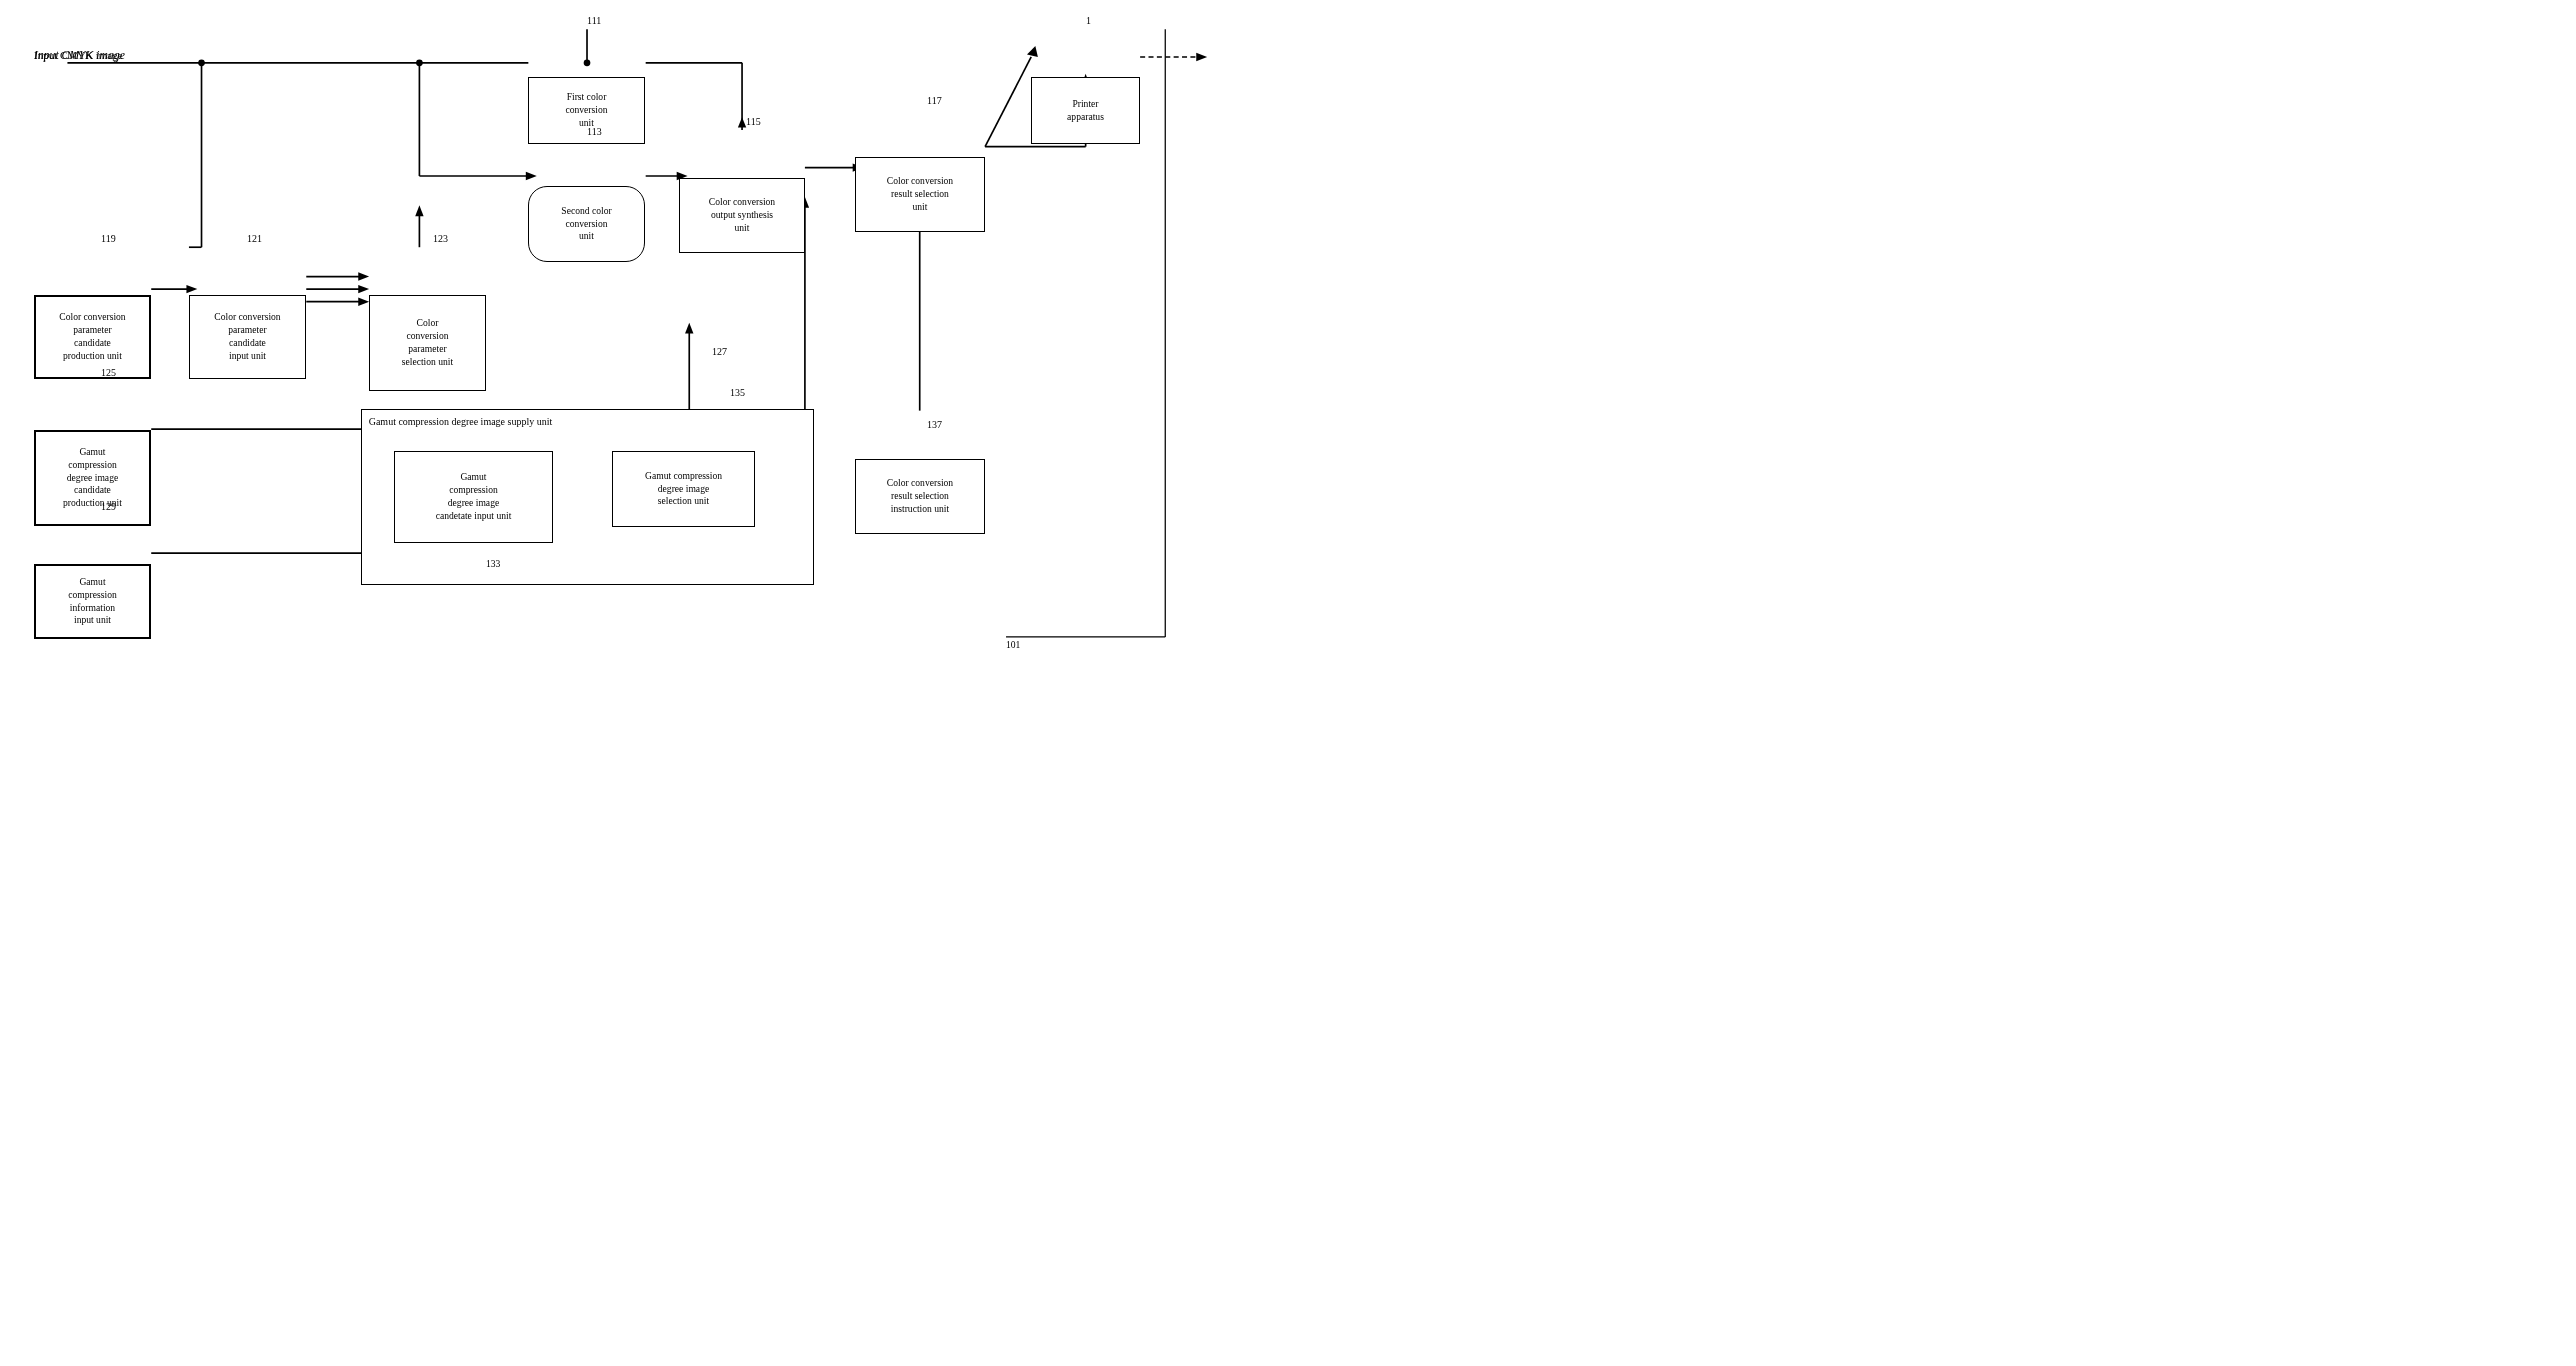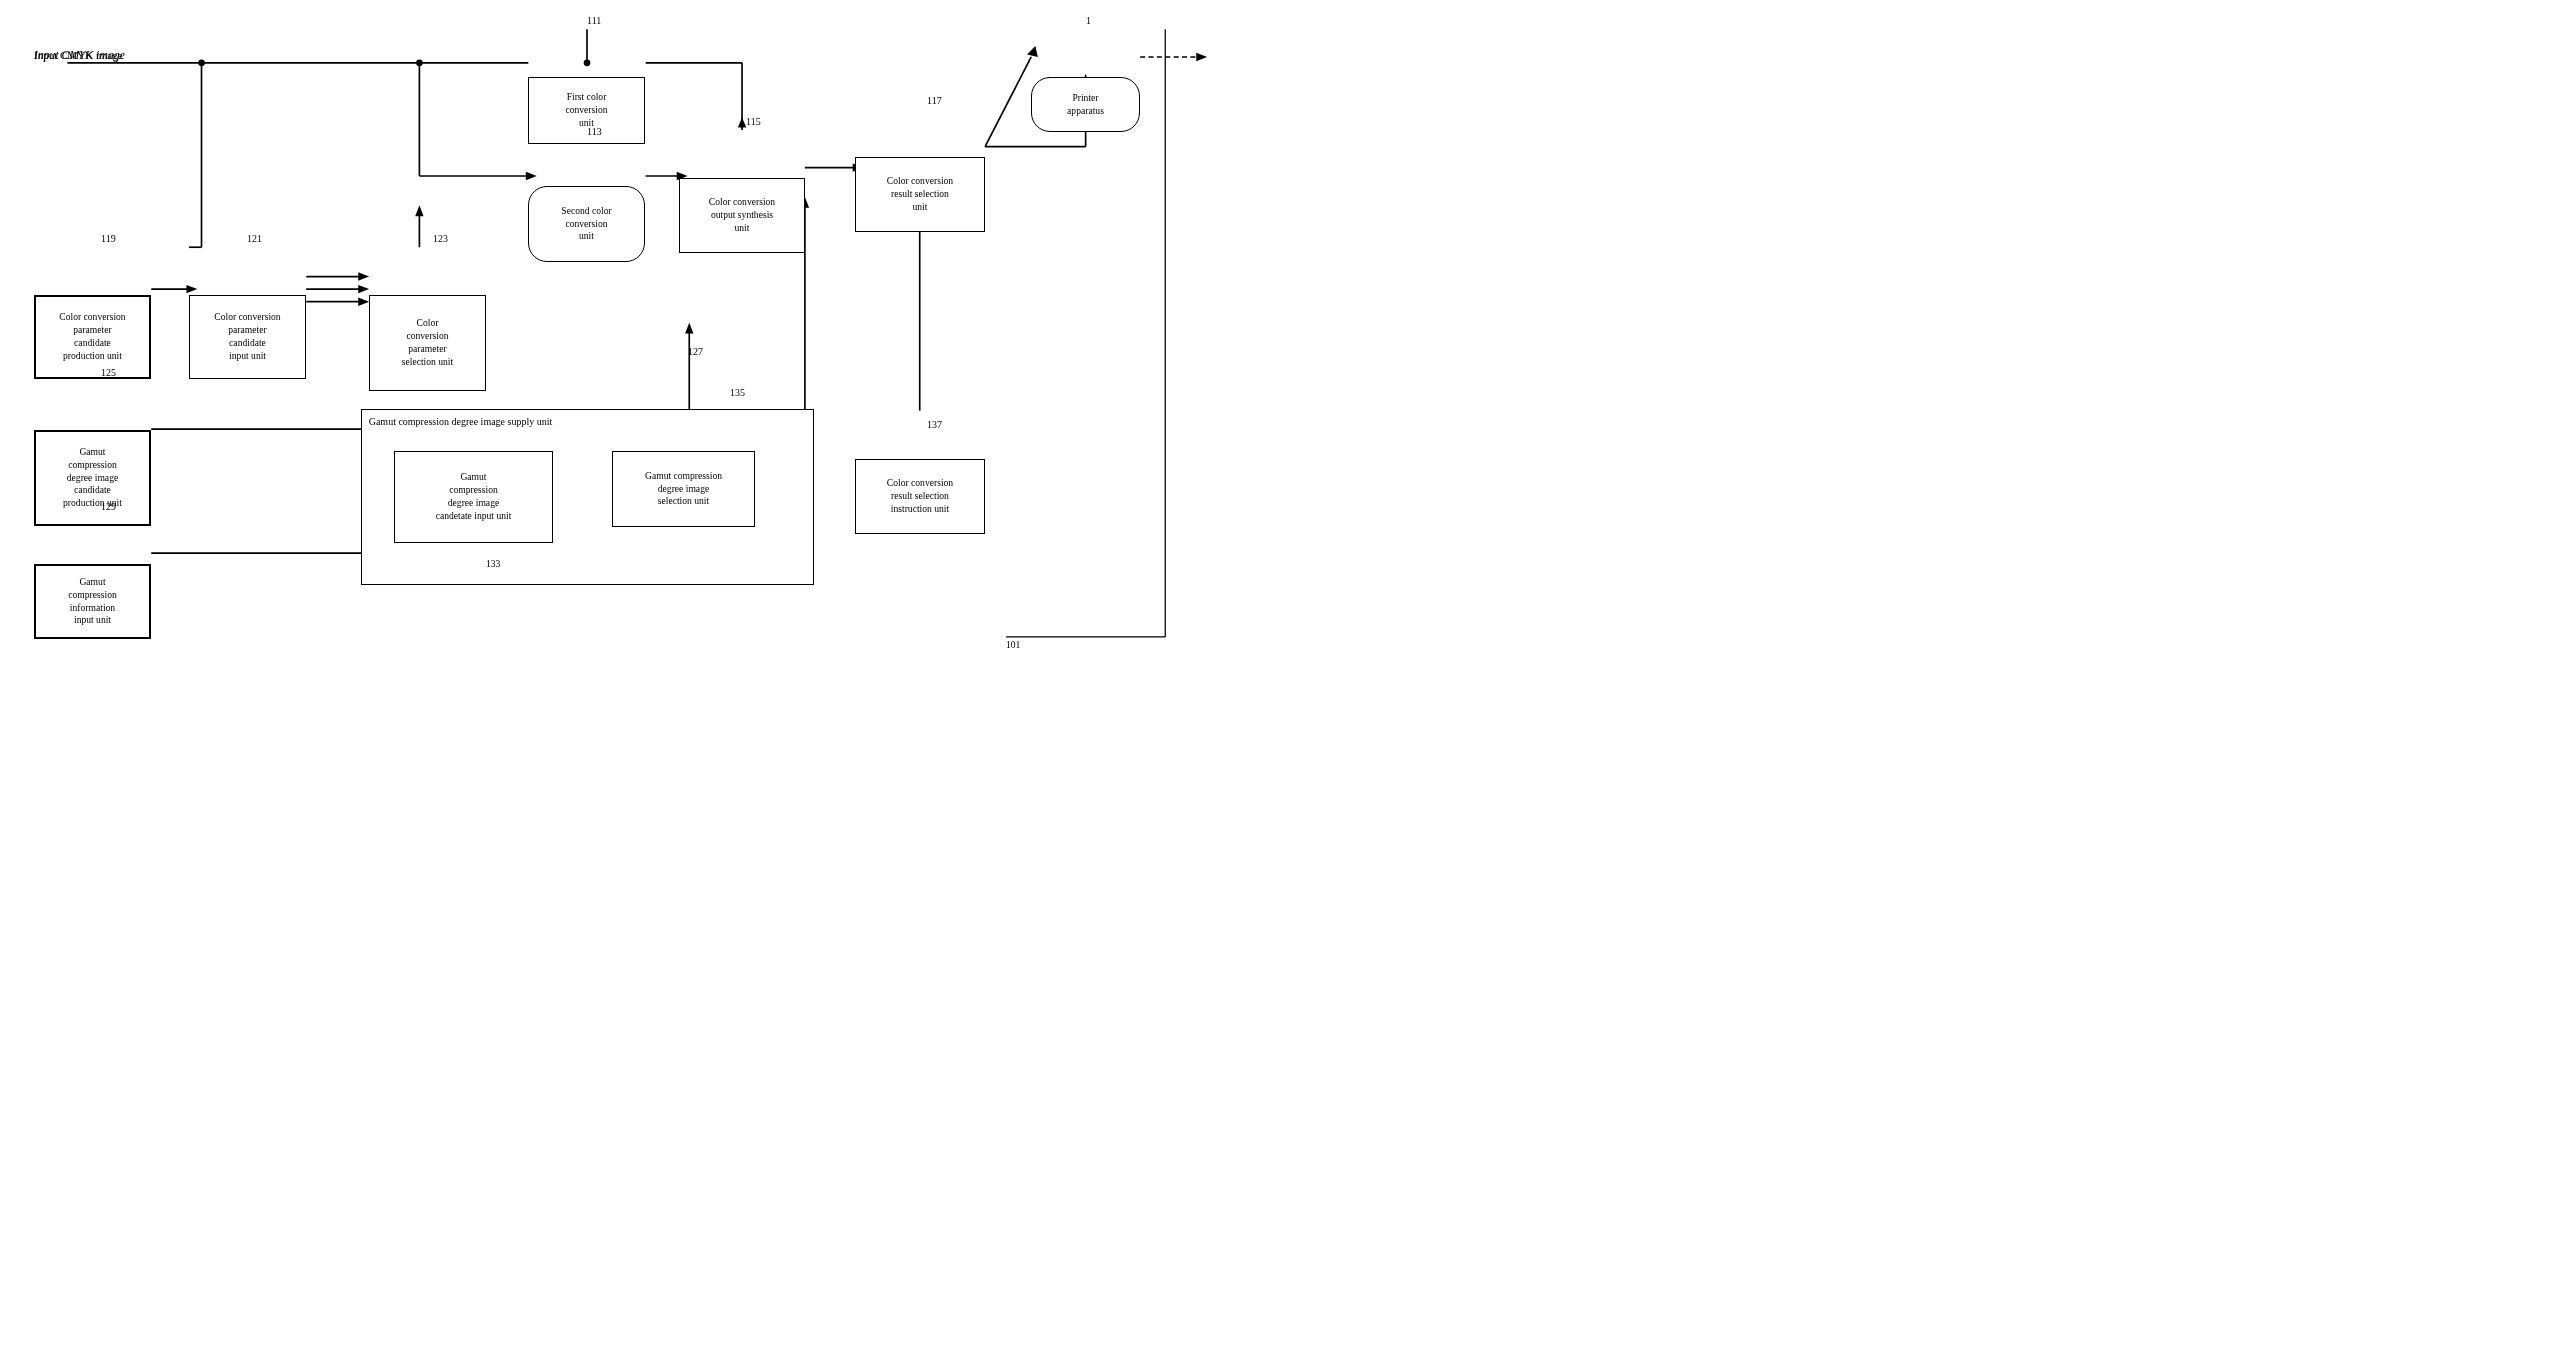--- a/index.html
+++ b/index.html
@@ -152,40 +152,40 @@
 
   <div class="box" style="left:528px; top:138px; width:117px; height:76px;border-radius:19px;">Second color<br>conversion<br>unit</div>
   <div class="ref-number" style="left:587px; top:126px;">113</div>
 
   <div class="box" style="left:679px; top:130px; width:126px; height:75px;">Color conversion<br>output synthesis<br>unit</div>
   <div class="ref-number" style="left:746px; top:116px;">115</div>
 
   <div class="box" style="left:855px; top:109px; width:130px; height:75px;">Color conversion<br>result selection<br>unit</div>
   <div class="ref-number" style="left:927px; top:95px;">117</div>
 
-  <div class="box" style="left:1031px; top:29px; width:109px; height:55px;border-radius:19px;">Printer<br>apparatus</div>
+  <div class="box" style="left:1031px; top:29px; width:109px; height:67px;">Printer<br>apparatus</div>
   <div class="ref-number" style="left:1086px; top:15px;">1</div>
 
   <div class="box thick" style="left:34px; top:247px; width:117px; height:84px;">Color conversion<br>parameter<br>candidate<br>production unit</div>
   <div class="ref-number" style="left:101px; top:233px;">119</div>
 
   <div class="box" style="left:189px; top:247px; width:117px; height:84px;">Color conversion<br>parameter<br>candidate<br>input unit</div>
   <div class="ref-number" style="left:247px; top:233px;">121</div>
 
   <div class="box" style="left:369px; top:247px; width:117px; height:96px;">Color<br>conversion<br>parameter<br>selection unit</div>
   <div class="ref-number" style="left:433px; top:233px;">123</div>
 
   <div class="box thick" style="left:34px; top:382px; width:117px; height:96px;">Gamut<br>compression<br>degree image<br>candidate<br>production unit</div>
   <div class="ref-number" style="left:101px; top:367px;">125</div>
 
   <div class="box thick" style="left:34px; top:516px; width:117px; height:75px;">Gamut<br>compression<br>information<br>input unit</div>
   <div class="ref-number" style="left:101px; top:501px;">129</div>
 
   <div class="box" style="left:361px; top:361px; width:453px; height:176px; align-items:flex-start; justify-content:flex-start; padding: 5px 6.7px; font-size:10px;">Gamut compression degree image supply unit</div>
-  <div class="ref-number" style="left:688px; top:346px;">127</div>
+  <div class="ref-number" style="left:688px; top:346px;padding-left:24px;">127</div>
 
   <div class="box" style="left:394px; top:403px; width:159px; height:92px;">Gamut<br>compression<br>degree image<br>candetate input unit</div>
 
   <div class="box" style="left:612px; top:403px; width:143px; height:76px;">Gamut compression<br>degree image<br>selection unit</div>
   <div class="ref-number" style="left:730px; top:387px;">135</div>
 
   <div class="box" style="left:855px; top:411px; width:130px; height:75px;">Color conversion<br>result selection<br>instruction unit</div>
   <div class="ref-number" style="left:927px; top:397px;margin-top:22px;">137</div>
 
   <div class="label" style="left:486px; top:558px;">133</div>

